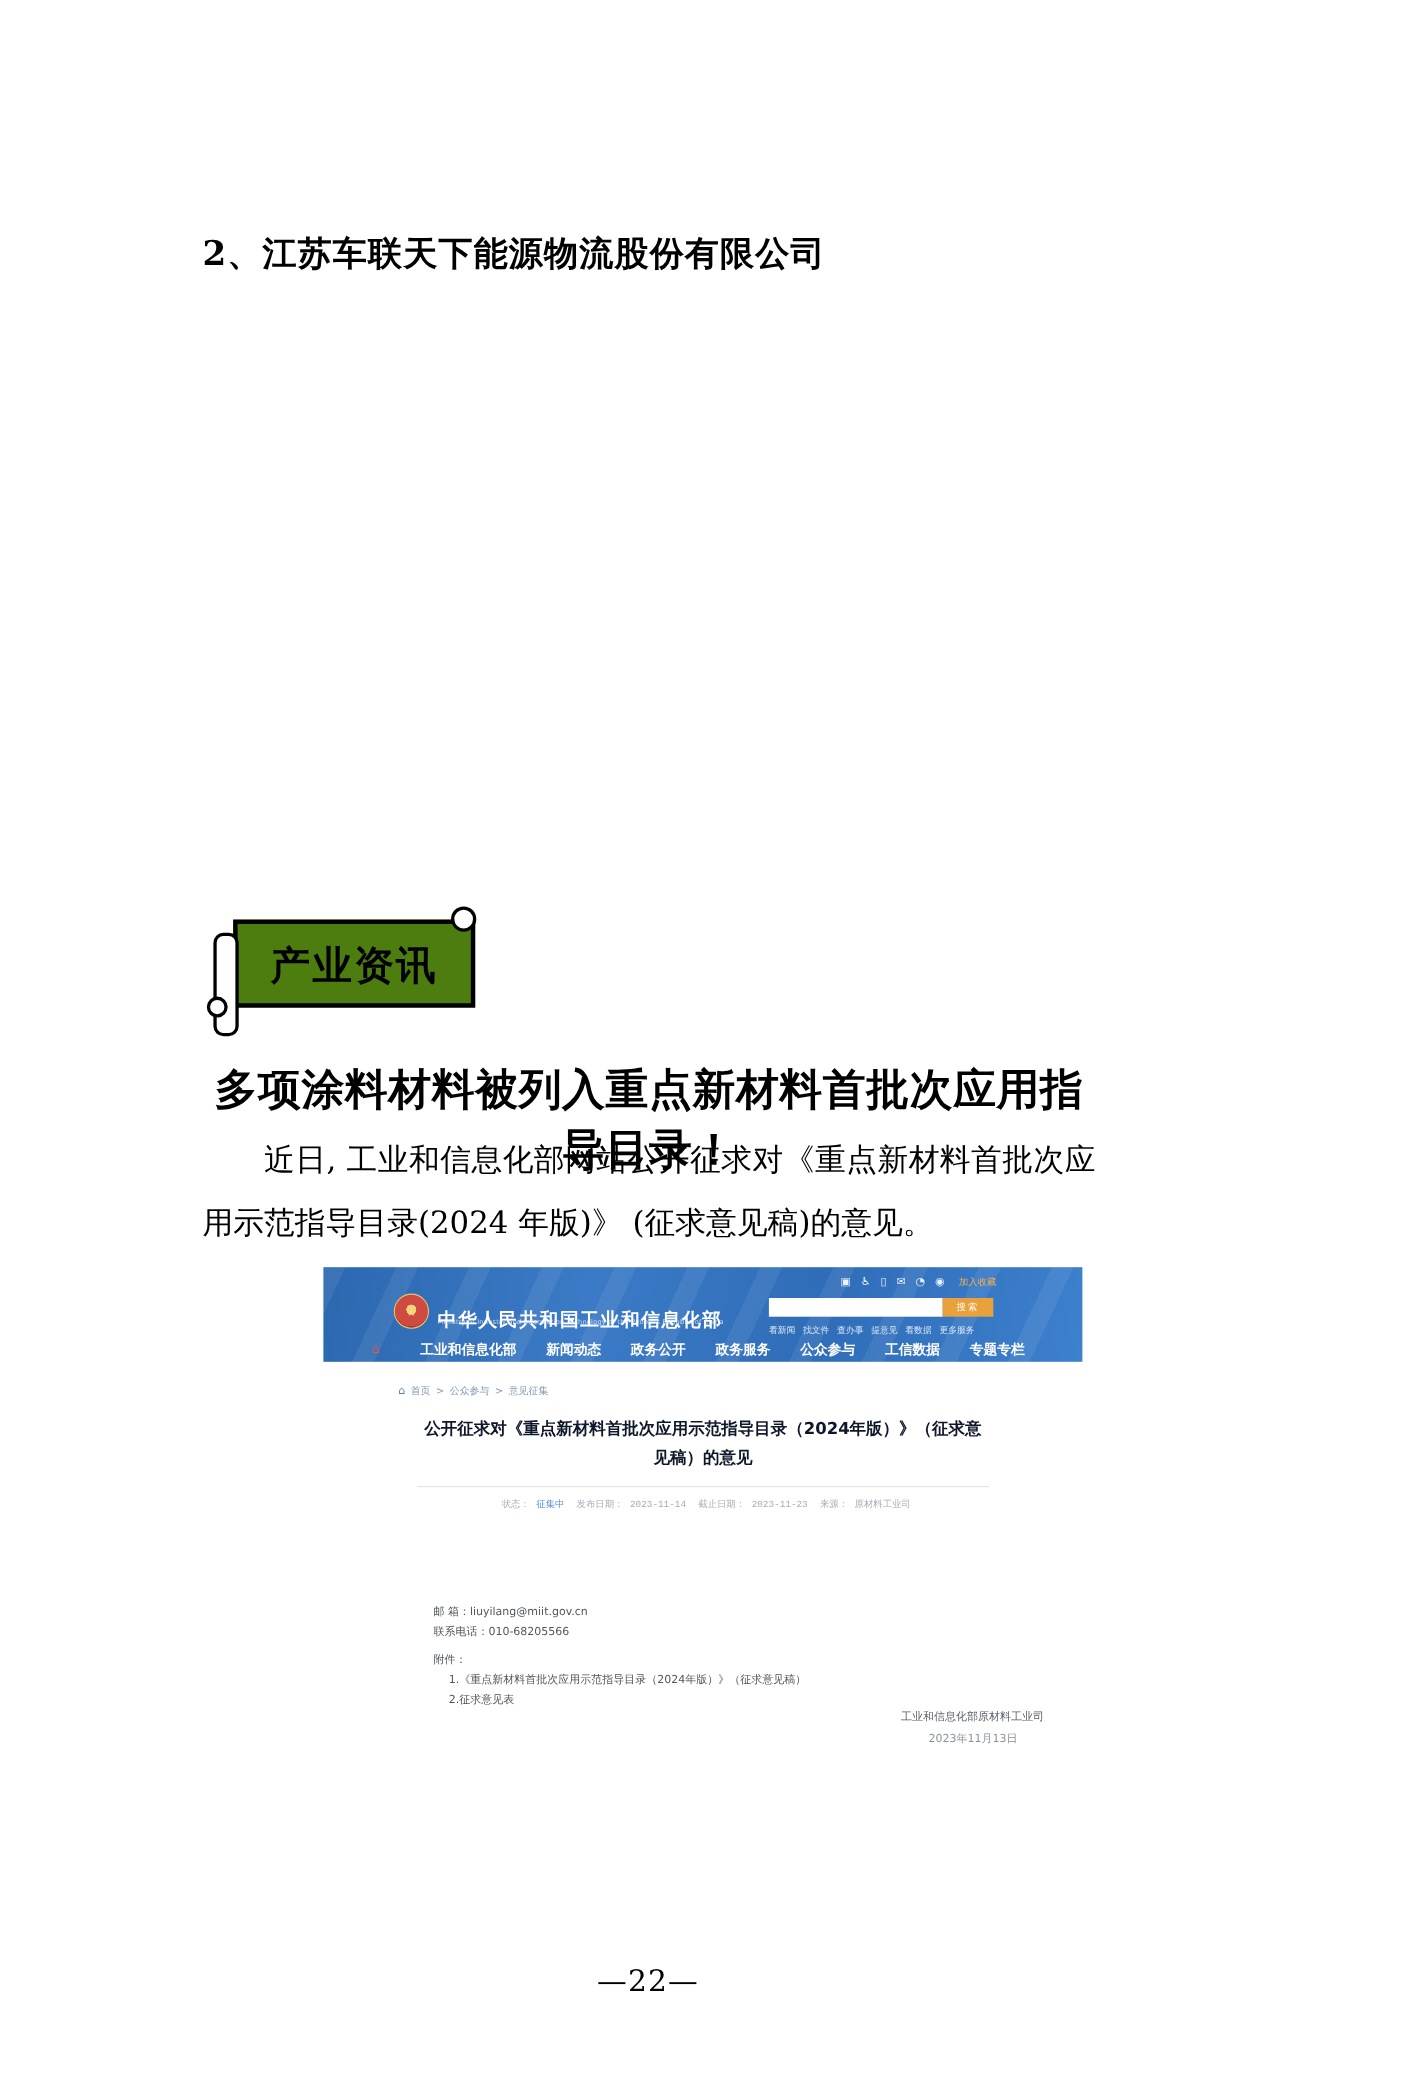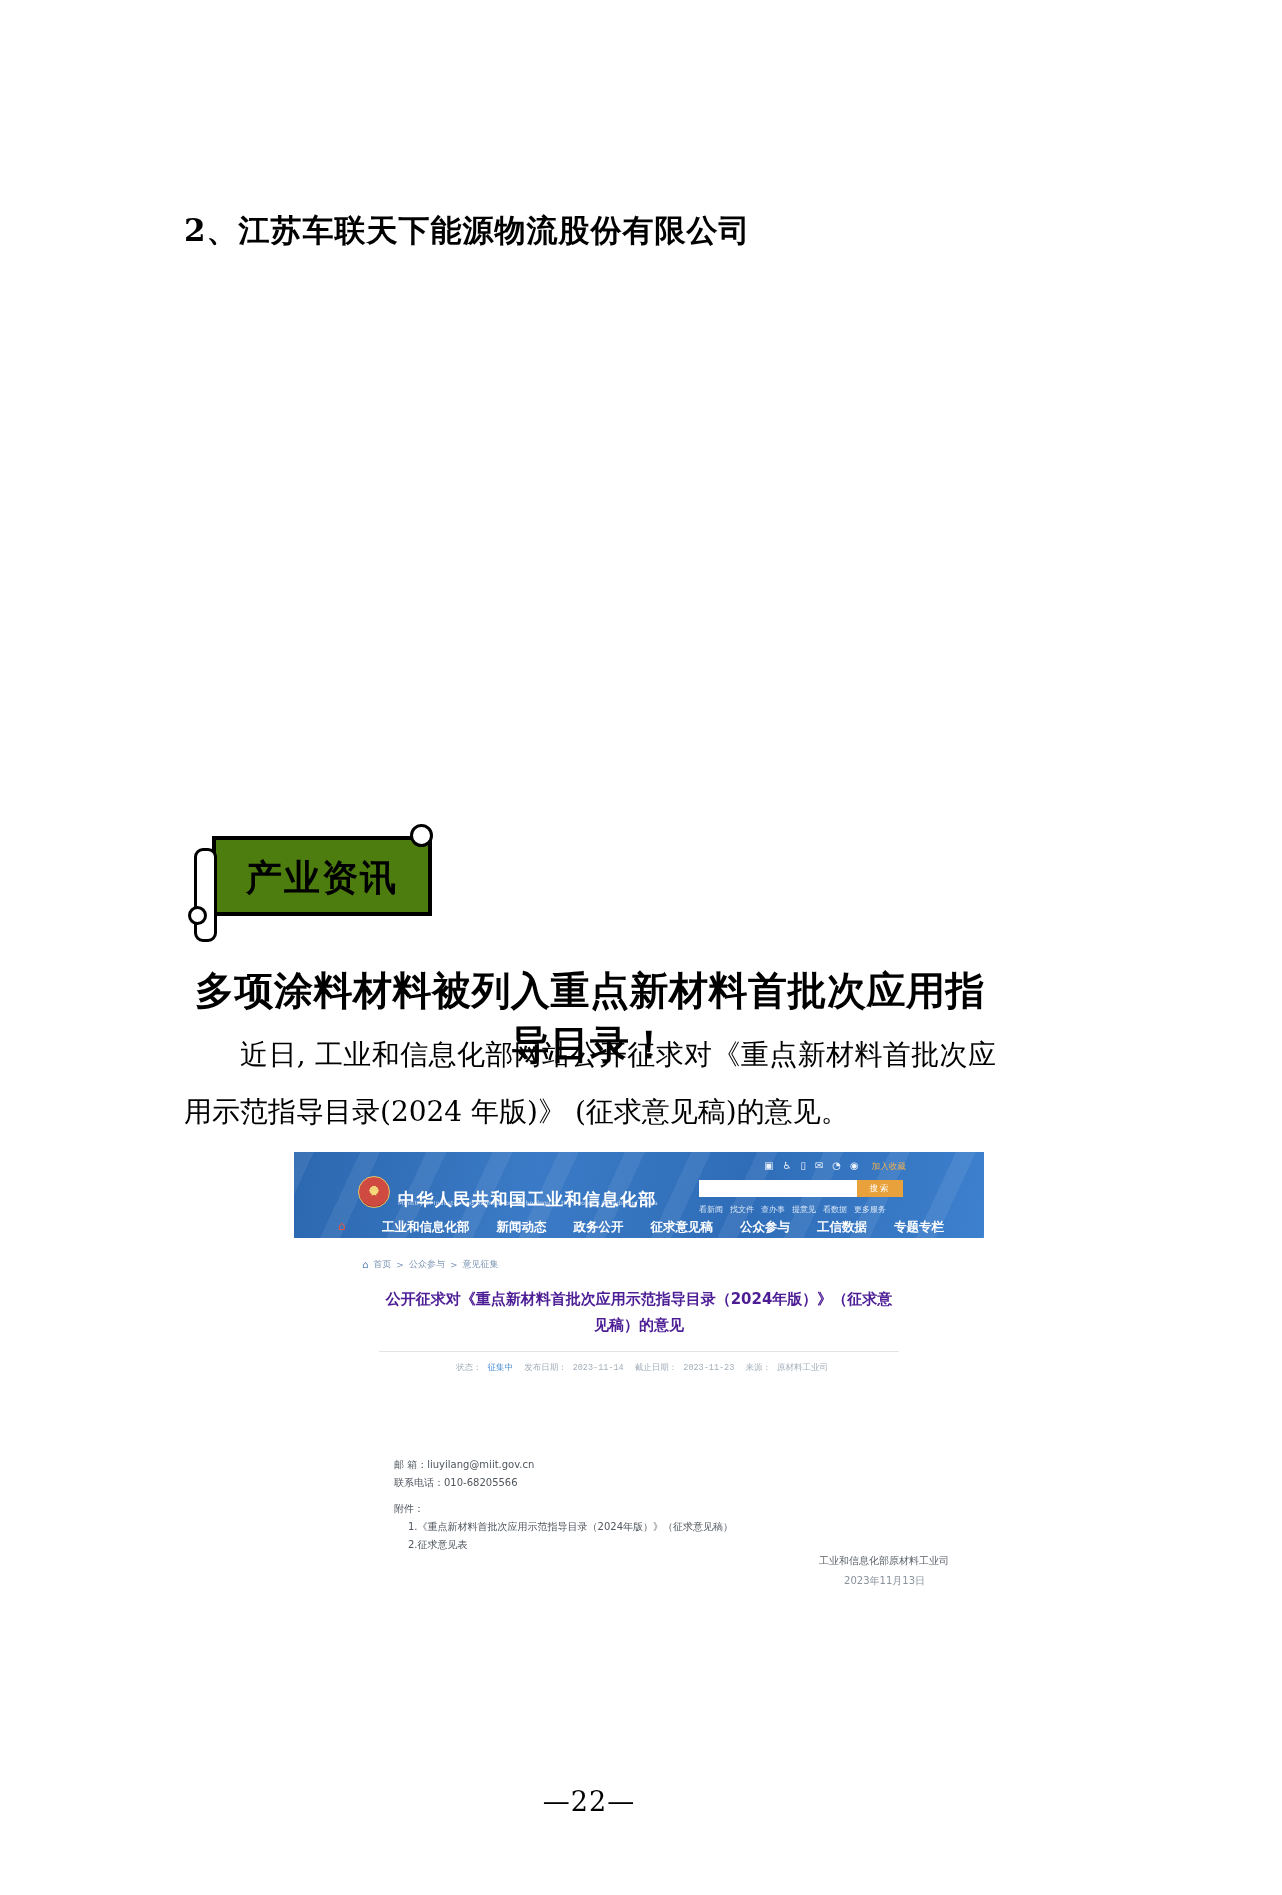--- a/index.html
+++ b/index.html
@@ -59,21 +59,21 @@
               font-size:8px;color:#d9e7f8;white-space:nowrap;}
   .sh-nav{position:absolute;left:0;top:64px;width:690px;height:22px;z-index:2;display:flex;
           align-items:center;gap:27px;padding-left:88px;box-sizing:border-box;
           color:#fff;font-size:12.5px;font-weight:bold;white-space:nowrap;}
   .home-dot{position:absolute;left:44px;top:3px;color:#e05545;font-size:12px;font-weight:normal;}
 
   .crumb{position:absolute;left:68px;top:108px;font-size:9px;color:#7e96b5;display:flex;
          gap:5px;align-items:center;white-space:nowrap;}
   .crumb .home-g{color:#5b82b8;font-size:10px;}
   .art-title{position:absolute;left:85px;top:136px;width:520px;text-align:center;
-             font-size:15px;font-weight:bold;color:#4c1d95;line-height:26px;}
+             font-size:15px;font-weight:bold;color:#0f172a;line-height:26px;}
   .art-hr{position:absolute;left:85px;top:201px;width:520px;height:0;
           border-top:1px solid #e3e3e3;}
   .art-meta{position:absolute;left:65px;top:212px;width:560px;text-align:center;
             font-size:8.5px;color:#a3aeb9;white-space:nowrap;font-family:Liberation Mono, monospace;}
   .art-meta .m{margin:0 6px;}
   .art-meta .status-v{color:#4a8fd4;}
   .art-body{position:absolute;left:80px;top:240px;width:602px;margin:0;font-size:10.5px;
             line-height:20px;color:#4f565e;text-align:justify;text-indent:2em;}
   .art-line{position:absolute;left:80px;margin:0;font-size:10px;color:#4f565e;white-space:nowrap;}
   .ind2{padding-left:2em;}
@@ -130,21 +130,21 @@
         <span>提意见</span>
         <span>看数据</span>
         <span>更多服务</span>
       </div>
 
       <nav class="sh-nav">
         <span class="home-dot">⌂</span>
         <span>工业和信息化部</span>
         <span>新闻动态</span>
         <span>政务公开</span>
-        <span>征求意见稿</span>
+        <span>政务服务</span>
         <span>公众参与</span>
         <span>工信数据</span>
         <span>专题专栏</span>
       </nav>
     </div>
 
     <div class="crumb">
       <span class="home-g">⌂</span>
       <span>首页</span>
       <span>&gt;</span>

